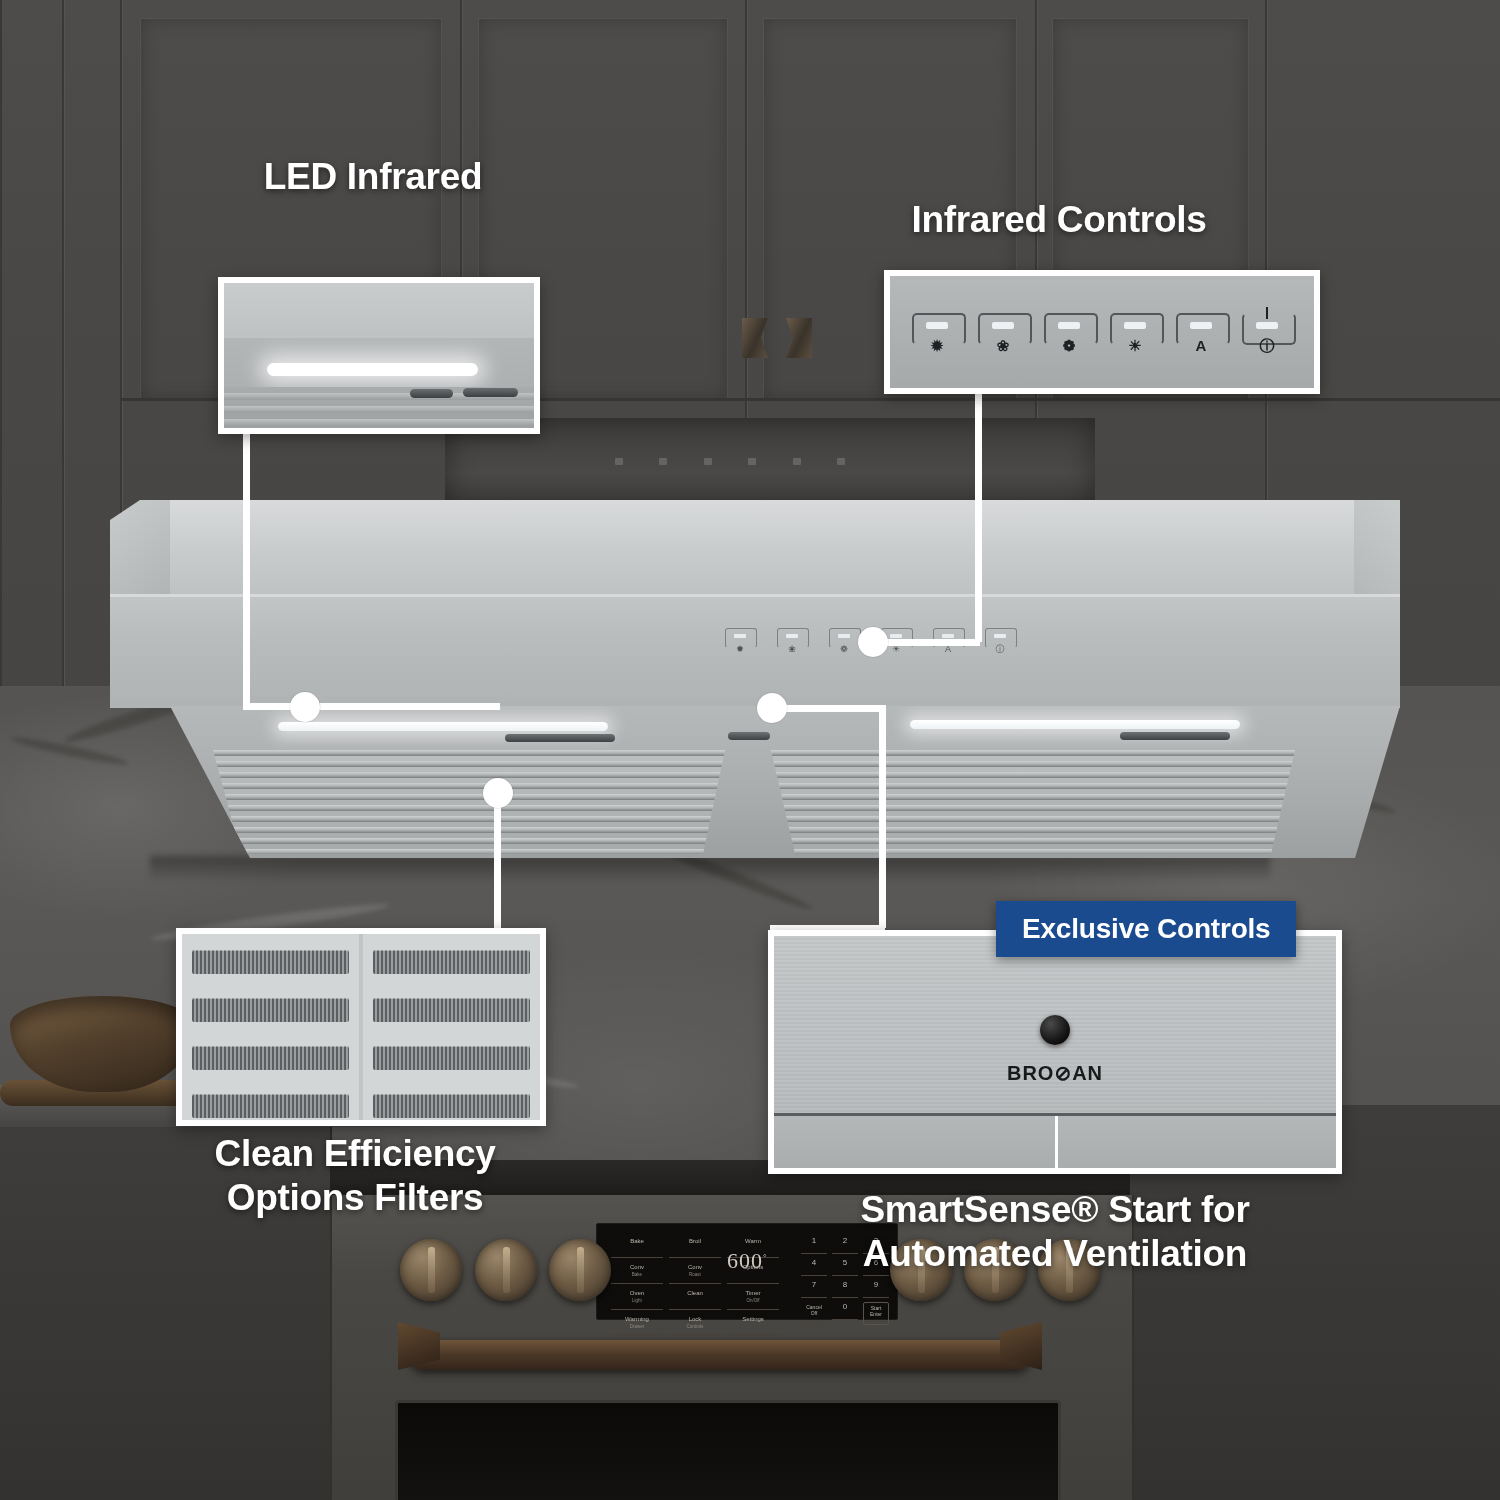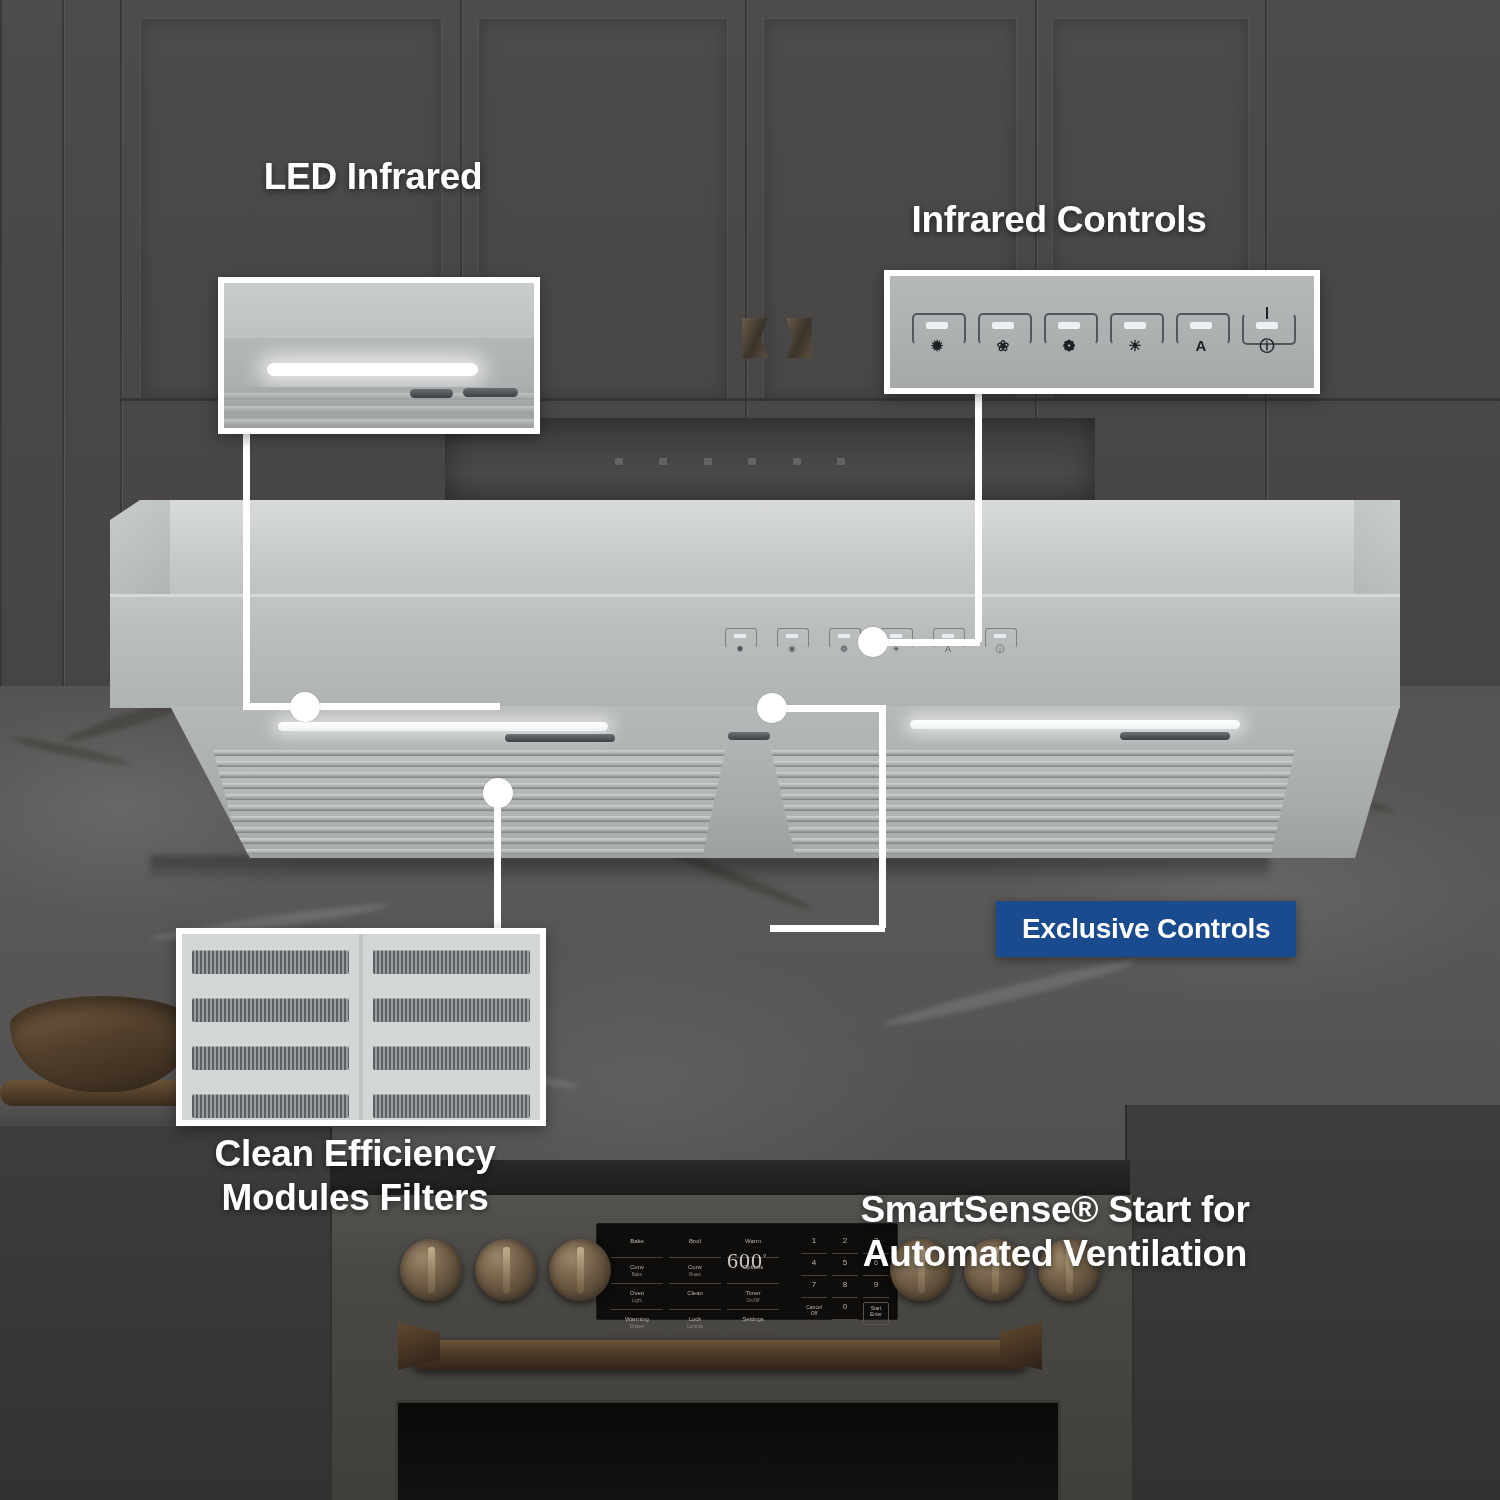--- a/index.html
+++ b/index.html
@@ -531,32 +531,38 @@
       </div>
       <div class="bf-half">
         <div class="bf-bar"></div>
         <div class="bf-bar"></div>
         <div class="bf-bar"></div>
         <div class="bf-bar"></div>
       </div>
     </div>
   </div>
 
+  <div class="inset" style="left:768px;top:930px;width:562px;height:232px;">
+    <div class="ss-body"></div>
+    <div class="ss-sensor"></div>
+    <div class="ss-logo">BRO⊘AN</div>
+    <div class="ss-footer"></div>
+  </div>
 
   <div class="label" style="left:183px;top:155px;width:380px;">
     <div>LED Infrared</div>
   </div>
 
   <div class="label" style="left:829px;top:198px;width:460px;">
     <div>Infrared Controls</div>
   </div>
 
   <div class="label" style="left:165px;top:1132px;width:380px;">
     <div>Clean Efficiency</div>
-    <div>Modules Filters</div>
+    <div>Options Filters</div>
   </div>
 
   <div class="label" style="left:805px;top:1188px;width:500px;">
     <div>SmartSense® Start for</div>
     <div>Automated Ventilation</div>
   </div>
 
   <div class="badge" style="left:996px;top:901px;">Exclusive Controls</div>
 
 </div>

